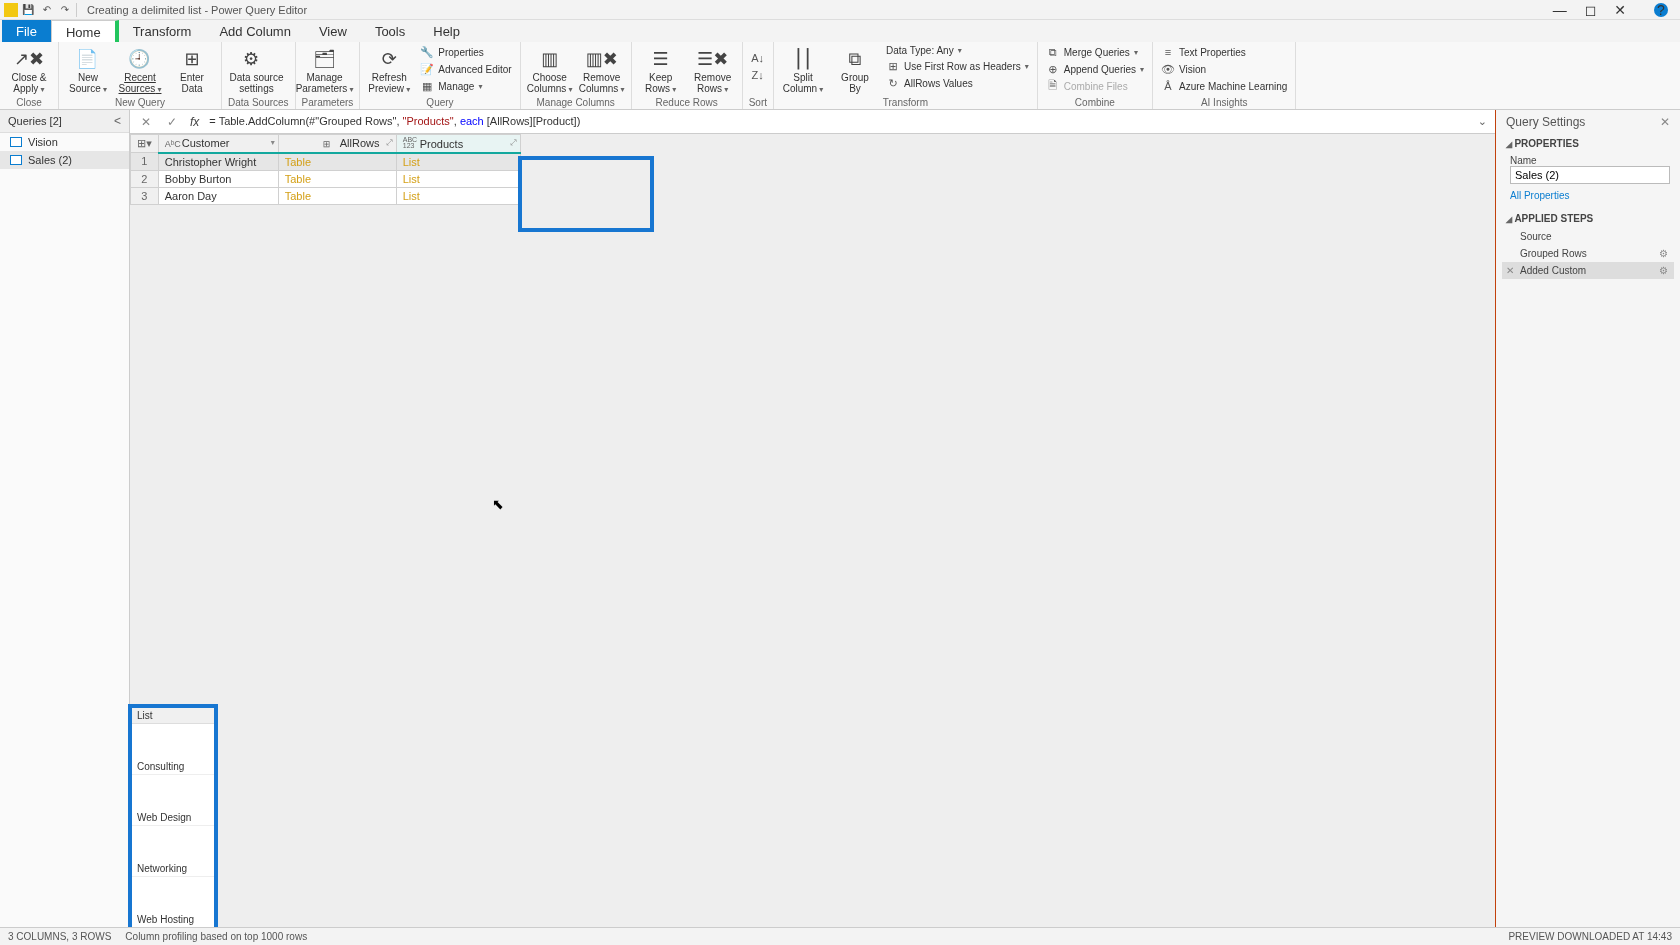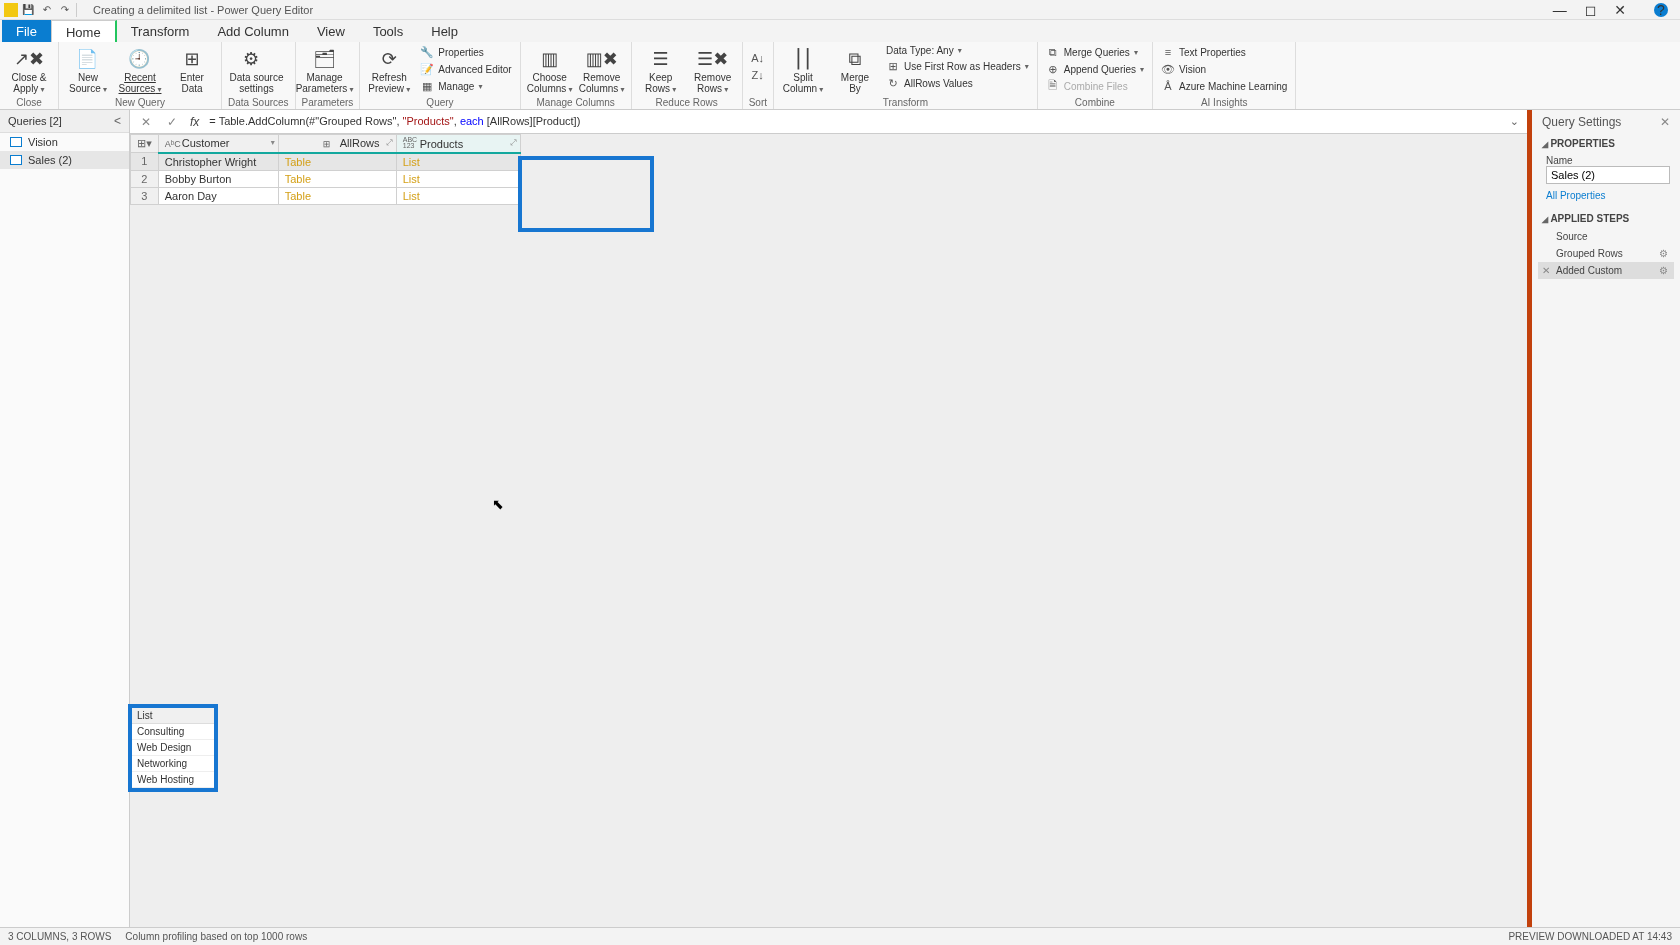--- a/index.html
+++ b/index.html
@@ -4,30 +4,30 @@
 <style>
 * { box-sizing: border-box; margin: 0; padding: 0; font-family: "Segoe UI", Tahoma, sans-serif; }
 body { background: #f0f0f0; width: 1680px; height: 945px; overflow: hidden; position: relative; font-size: 11px; color: #333; }
 
 
 .titlebar { height: 20px; background: #f3f3f3; display: flex; align-items: center; padding: 0 4px; border-bottom: 1px solid #ddd; }
 .titlebar .pbi-icon { width: 14px; height: 14px; background: #f2c811; display: inline-block; margin-right: 4px; }
 .titlebar .qat { display: flex; gap: 4px; align-items: center; }
 .titlebar .qat .ic { width: 14px; height: 14px; display: flex; align-items:center; justify-content:center; color:#555; font-size:10px; }
 .titlebar .divider { width:1px; height:14px; background:#ccc; margin:0 4px; }
-.titlebar .title { margin-left: 12px; color: #555; font-size: 11px; }
+.titlebar .title { margin-left: 6px; color: #555; font-size: 11px; }
 .titlebar .wincontrols { margin-left: auto; display: flex; gap: 18px; align-items:center; padding-right:8px;}
 .titlebar .wincontrols span { font-size: 14px; color: #333; cursor:pointer; }
 .titlebar .help-badge { width:14px; height:14px; border-radius:50%; background:#0a7dd0; color:#fff; display:flex; align-items:center; justify-content:center; font-size:10px; margin-left:10px;}
 
 
 .menutabs { height: 22px; background: #f3f3f3; display: flex; align-items: stretch; padding-left:2px; }
 .menutabs .tab { padding: 4px 14px; font-size: 13px; color: #333; cursor: pointer; }
 .menutabs .tab.file { background: #0a7dd0; color: #fff; }
-.menutabs .tab.active { background: #fff; border-top:1px solid #ccc; border-left:1px solid #ccc; border-right:2px solid #22c55e; }
+.menutabs .tab.active { background: #fff; border-top:1px solid #ccc; border-left:1px solid #ccc; border-right:4px solid #22c55e; }
 
 
 .ribbon { height: 68px; background: #f8f8f8; border-bottom: 1px solid #ccc; display: flex; }
 .ribbon-grp { display: flex; flex-direction: column; border-right: 1px solid #ddd; padding: 2px 6px 0 6px; }
 .ribbon-grp .buttons { display: flex; flex: 1; align-items: flex-start; gap: 6px; }
 .ribbon-grp .grplabel { text-align: center; font-size: 10px; color: #666; padding-bottom:1px;}
 .rbtn-lg { display: flex; flex-direction: column; align-items: center; width: 46px; cursor:pointer; padding-top:2px;}
 .rbtn-lg .ico { width: 28px; height: 26px; display:flex; align-items:center; justify-content:center; font-size:18px; color:#444;}
 .rbtn-lg .lbl { font-size: 10px; text-align:center; line-height:1.1; color:#333; }
 .rbtn-sm-col { display:flex; flex-direction:column; gap:1px; justify-content:center; }
@@ -67,24 +67,24 @@
 .col-ico { display:inline-block; width:14px; font-size:9px; color:#666; margin-right:3px;}
 .col-dd { position:absolute; right:3px; top:3px; font-size:8px; color:#888;}
 .green-underline { border-bottom:2px solid #13a89e !important; }
 
 .highlight-blue { border:4px solid #1776d1; position:absolute; pointer-events:none; }
 .hi1 { left:388px; top:22px; width:136px; height:76px; }
 
 
 .preview-box { position:absolute; left:128px; top:704px; width:90px; border:4px solid #1776d1; background:#fff;}
 .preview-box .pv-hdr { background:#f0f0f0; padding:2px 5px; font-size:10px; border-bottom:1px solid #ddd;}
-.preview-box .pv-item { padding:2px 5px; font-size:10px; border-bottom:1px solid #eee;}
-
-
-.qsettings { width:153px; background:#f5f5f5; border-left:5px solid #c2410c; padding:0; }
+.preview-box .pv-item { padding:2px 5px; font-size:10px; border-bottom:1px solid #eee;margin-top:35px;}
+
+
+.qsettings { width:185px; background:#f5f5f5; border-left:1px solid #c2410c; padding:0; }
 .qs-hdr { display:flex; justify-content:space-between; align-items:center; padding:5px 10px; font-size:12px; color:#555;}
 .qs-hdr .close { cursor:pointer; color:#888;}
 .qs-section-hdr { font-size:10px; font-weight:bold; color:#444; padding:4px 10px; }
 .qs-section-hdr::before { content:"◢ "; font-size:8px; color:#666;}
 .qs-body { padding:2px 10px 8px 14px; font-size:10px; color:#444;}
 .qs-body input { width:100%; padding:2px 4px; font-size:11px; border:1px solid #bbb; background:#fff;}
 .qs-body a { color:#0a7dd0; text-decoration:none; display:block; margin-top:6px;}
 .steps { padding:0 6px 6px 6px;}
 .step { padding:3px 8px 3px 18px; font-size:10px; color:#444; cursor:pointer; position:relative;}
 .step.sel { background:#ddd; }
@@ -256,21 +256,21 @@
 
   <div class="ribbon-grp">
     <div class="buttons">
       <div class="rbtn-lg">
           <span class="ico">⎮⎮</span>
           <span class="lbl dd-arrow" style="white-space:pre;">Split
 Column</span>
         </div>
       <div class="rbtn-lg">
           <span class="ico">⧉</span>
-          <span class="lbl" style="white-space:pre;">Merge
+          <span class="lbl" style="white-space:pre;">Group
 By</span>
         </div>
       <div class="rbtn-sm-col">
         <div class="rbtn-sm dd-arrow">
             <span>Data Type: Any</span>
           </div>
         <div class="rbtn-sm dd-arrow">
             <span class="ico">⊞</span>
             <span>Use First Row as Headers</span>
           </div>

